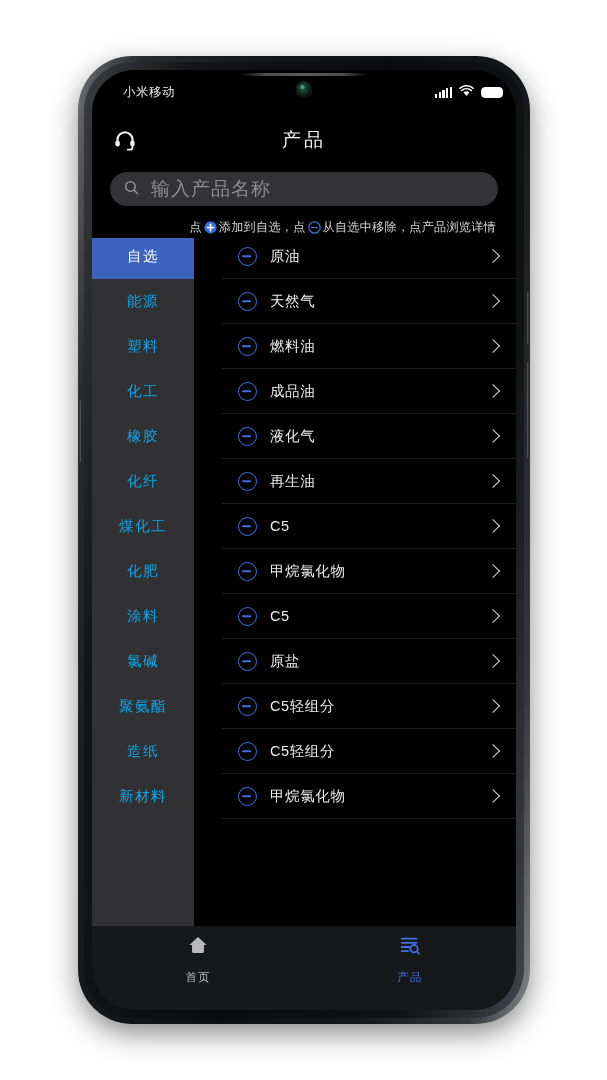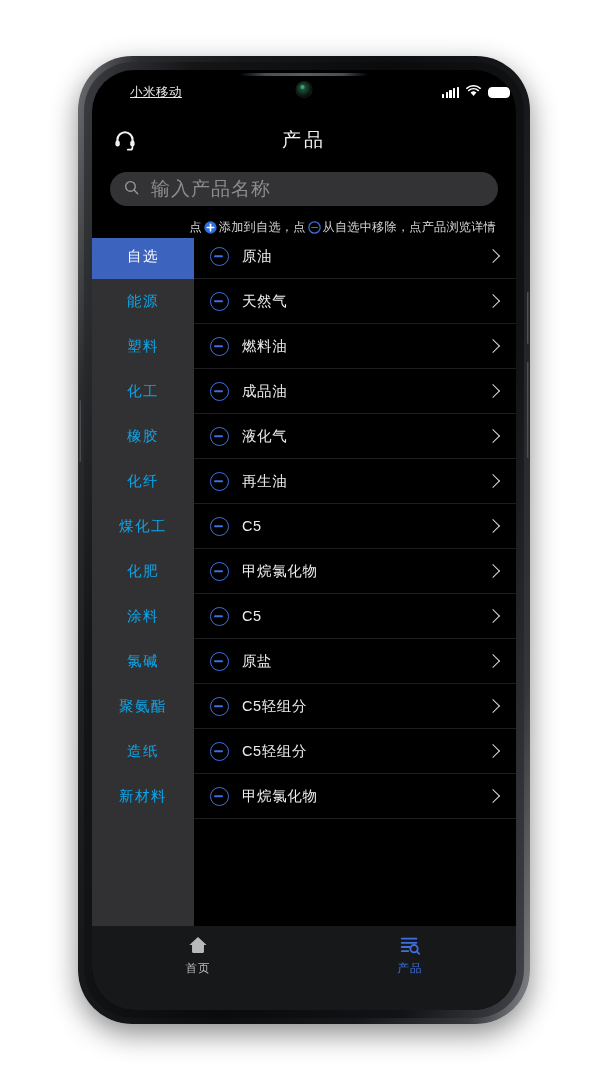--- a/index.html
+++ b/index.html
@@ -98,31 +98,30 @@
   #btn-volume-left { left: -2px; top: 344px; width: 5px; height: 62px; border-radius: 2px 1px 1px 2px;
      background: linear-gradient(90deg,#0b0c0d,#2d2f33 60%,#54565a); }
   #btn-power-right { right: -2px; top: 236px; width: 5px; height: 52px; border-radius: 1px 2px 2px 1px;
      background: linear-gradient(90deg,#5a5c60,#2a2c2f 40%,#0b0c0d); }
   #btn-volume-right { right: -2px; top: 306px; width: 5px; height: 96px; border-radius: 1px 2px 2px 1px;
      background: linear-gradient(90deg,#5a5c60,#2a2c2f 40%,#0b0c0d); }
 
   
   #status-bar {
     position: absolute;
-    left: 16px; top: 0;
+    left: 9px; top: 0;
     width: 424px;
     height: 44px;
     display: flex;
     align-items: center;
     justify-content: space-between;
     padding: 0 22px;
     box-sizing: border-box;
     z-index: 20;
     color: #e9e9ea;
-    text-decoration: underline;
   }
   #status-carrier { font-size: 12.5px; letter-spacing: .5px; color: #eaeaea; }
   #status-icons { display: flex; align-items: center; gap: 7px; }
 
   .sig-bars { display: flex; align-items: flex-end; gap: 1.5px; height: 11px; }
   .sig-bars i { display: block; width: 2.2px; background: #fff; border-radius: .5px; }
   .sig-bars i:nth-child(1){height:3.5px}
   .sig-bars i:nth-child(2){height:5.5px}
   .sig-bars i:nth-child(3){height:7.5px}
   .sig-bars i:nth-child(4){height:9.5px}
@@ -253,20 +252,21 @@
     overflow: hidden;
   }
   .product-row {
     height: 45px;
     display: flex;
     align-items: center;
     padding: 0 14px 0 16px;
     box-sizing: border-box;
     border-bottom: 1px solid #1d1d1f;
     gap: 13px;
+    margin-left: 28px;
   }
   .minus-icon {
     width: 19px; height: 19px;
     flex: 0 0 19px;
     border: 1.5px solid #3f6fe0;
     border-radius: 50%;
     position: relative;
     box-sizing: border-box;
   }
   .minus-icon::after {
@@ -304,21 +304,21 @@
     align-items: flex-start;
     padding-top: 8px;
     box-sizing: border-box;
     z-index: 12;
   }
   .nav-item {
     flex: 1;
     display: flex;
     flex-direction: column;
     align-items: center;
-    gap: 5px;
+    gap: 14px;
   }
   .nav-label { font-size: 11.5px; letter-spacing: 1px; color: #b9b9bb; }
   .nav-item.active .nav-label { color: #3f6fe0; }
   .nav-icon { height: 22px; display: flex; align-items: center; justify-content: center; }
 </style>
 </head>
 <body>
 
 <div id="phone-frame">
   <div id="phone-inner-bezel"></div>

